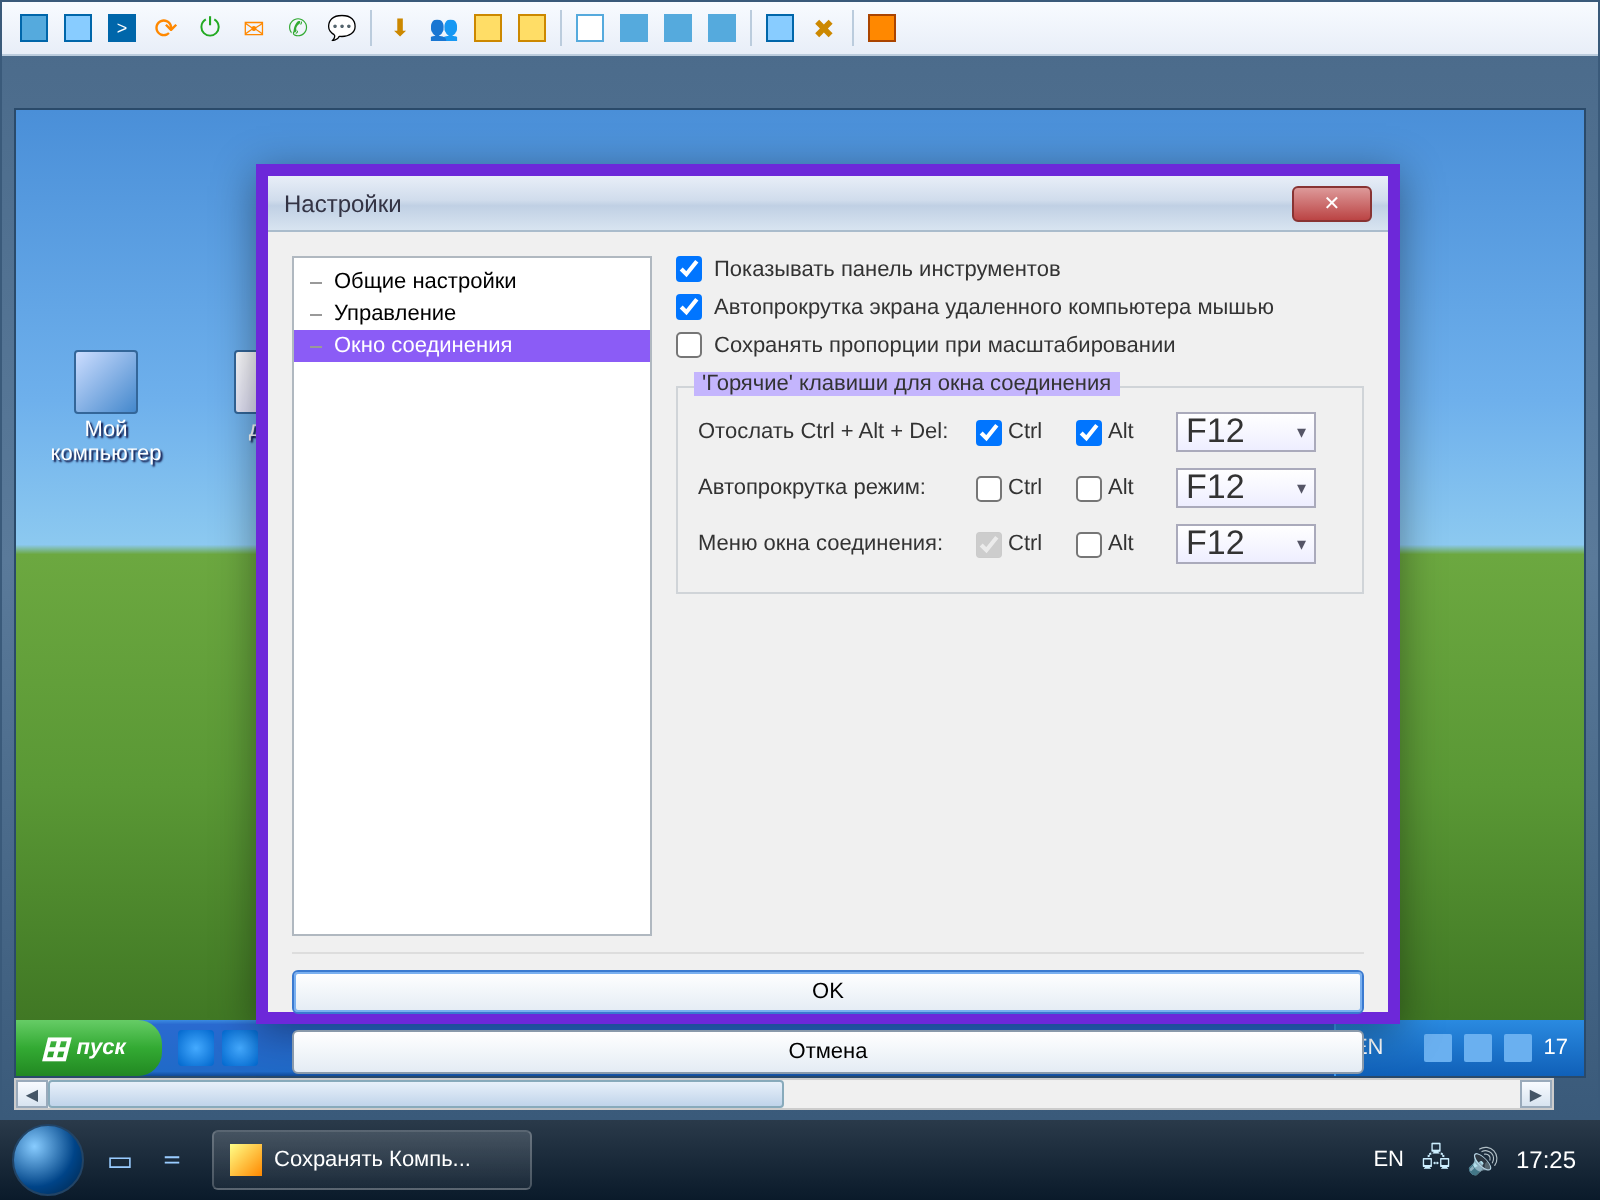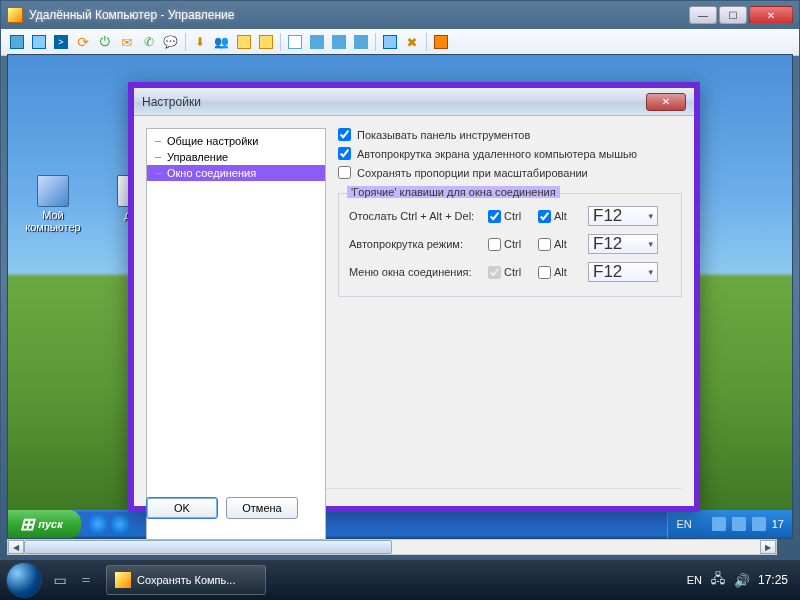--- a/index.html
+++ b/index.html
@@ -27,34 +27,34 @@
 .content-area { position:absolute; top:53px; left:6px; right:6px; bottom:20px; background: linear-gradient(to bottom, #4a8fd8 0%, #6eb0ec 30%, #8cc9f0 45%, #6ca840 46%, #5a9835 70%, #3a7020 100%); overflow:hidden; border:1px solid #2a4a6a;}
 .desktop-icon{position:absolute;width:70px;text-align:center;color:#fff;font-size:11px;text-shadow:1px 1px 1px #003;}
 .desktop-icon .ico{width:32px;height:32px;margin:0 auto 2px;background:linear-gradient(135deg,#cdf,#48c);border:1px solid #369;border-radius:2px;}
 
 
 .dialog{position:absolute;top:82px;left:128px;width:572px;height:430px;background:#f0f0f0;border:6px solid #6d28d9;box-shadow:0 4px 20px rgba(0,0,0,0.4);}
 .dialog-titlebar{height:28px;background:linear-gradient(to bottom,#e8eef8 0%,#d0dcec 45%,#c0d0e4 55%,#d8e4f0 100%);display:flex;align-items:center;padding:0 8px;font-size:12px;color:#334;border-bottom:1px solid #aabccc;}
 .dialog-titlebar .t{flex:1;}
 .dialog-close{width:40px;height:18px;background:linear-gradient(to bottom,#d99,#b44);border:1px solid #833;border-radius:3px;color:#fff;display:flex;align-items:center;justify-content:center;font-size:10px;cursor:pointer;}
 .dialog-body{padding:12px;display:flex;gap:12px;height:360px;}
-.tree{width:180px;height:412px;background:#fff;border:1px solid #b0b8c0;padding:4px 0;font-size:11px;}
+.tree{width:180px;height:340px;background:#fff;border:1px solid #b0b8c0;padding:4px 0;font-size:11px;}
 .tree-item{padding:2px 4px 2px 20px;cursor:pointer;position:relative;color:#000;}
 .tree-item::before{content:"";position:absolute;left:8px;top:50%;width:6px;height:1px;background:#999;}
 .tree-item.sel{background:#8b5cf6;color:#fff;}
 .panel{flex:1;font-size:11px;color:#333;}
 .chk-row{display:flex;align-items:center;gap:6px;margin-bottom:6px;}
 input[type=checkbox]{width:13px;height:13px;}
 .group{margin-top:14px;border:1px solid #d0d4d8;padding:12px 10px 6px;position:relative;}
 .group-label{position:absolute;top:-8px;left:8px;background:#c4b5fd;padding:0 4px;font-size:11px;}
 .grid-row{display:grid;grid-template-columns:135px 46px 46px 70px;gap:4px;align-items:center;margin-bottom:8px;font-size:11px;}
 .grid-row label{display:flex;align-items:center;gap:3px;}
 .combo{height:20px;border:1px solid #aab;background:linear-gradient(to bottom,#fff,#eef);font-size:17px;padding:0 4px;display:flex;align-items:center;justify-content:space-between;cursor:pointer;}
 .combo::after{content:"▾";color:#556;font-size:9px;}
-.dialog-footer{border-top:1px solid #ddd;margin:12px 12px;padding:8px 0;display:flex;gap:8px;}
+.dialog-footer{border-top:1px solid #ddd;margin:0 12px;padding:8px 0;display:flex;gap:8px;flex-direction:column;}
 .btn{min-width:72px;height:22px;border:1px solid #8a9aab;border-radius:3px;background:linear-gradient(to bottom,#fff,#e4ecf4);font-size:11px;cursor:pointer;display:flex;align-items:center;justify-content:center;}
 .btn.primary{border-color:#3a7ad0;box-shadow:0 0 0 1px #7ab0f0 inset;}
 
 
 .xp-taskbar{position:absolute;bottom:0;left:0;right:0;height:28px;background:linear-gradient(to bottom,#3a8ae0 0%,#2a6ad0 8%,#206ac8 92%,#104a98 100%);display:flex;align-items:center;color:#fff;font-size:11px;}
 .xp-start{height:28px;padding:0 18px 0 12px;background:linear-gradient(to bottom,#6c6 0%,#3a3 50%,#282 100%);border-radius:0 12px 12px 0;font-weight:bold;font-style:italic;display:flex;align-items:center;cursor:pointer;}
 .xp-ql{display:flex;gap:4px;padding:0 8px;}
 .xp-ql-ico{width:18px;height:18px;background:#4a8ad0;border-radius:2px;cursor:pointer;}
 .xp-tray{margin-left:auto;height:28px;background:linear-gradient(to bottom,#2a8ae0,#1060b8);padding:0 8px;display:flex;align-items:center;gap:6px;border-left:1px solid #3a9af0;}
 .xp-tray-ico{width:14px;height:14px;background:#6ab0f0;border-radius:1px;}
@@ -74,29 +74,20 @@
 .task-btn .ti{width:16px;height:16px;background:linear-gradient(135deg,#ff8,#f80);}
 .v-tray{margin-left:auto;display:flex;align-items:center;gap:8px;padding-right:6px;}
 .v-tray .lang{font-size:11px;}
 .v-tray-ico{width:16px;height:16px;display:flex;align-items:center;justify-content:center;font-size:13px;color:#cef;cursor:pointer;}
 .clock{font-size:12px;}
 </style>
 </head>
 <body>
 
 <div class="vista-window">
-  <div class="vista-titlebar">
-    <span class="icon"></span>
-    <span class="title">Удалённый Компьютер - Управление</span>
-    <div class="win-controls">
-      <div class="win-btn min"></div>
-      <div class="win-btn max"></div>
-      <div class="win-btn close"></div>
-    </div>
-  </div>
 
   <div class="toolbar-wrap">
     <div class="tb-btn">
         <span class="tb-ico" style="background:#5ad;border:1px solid #06a;"></span>
       </div>
     <div class="tb-btn">
         <span class="tb-ico" style="background:#8cf;border:1px solid #06a;"></span>
       </div>
     <div class="tb-btn">
         <span class="tb-ico" style="background:#06a;color:#fff;font-size:9px;line-height:14px;text-align:center;">&gt;</span>

